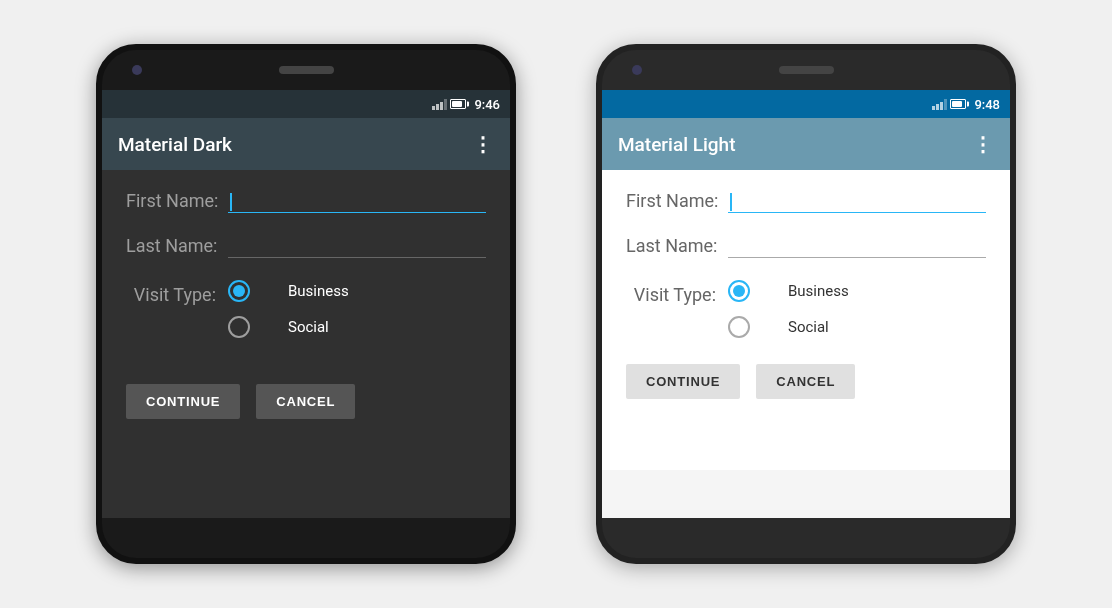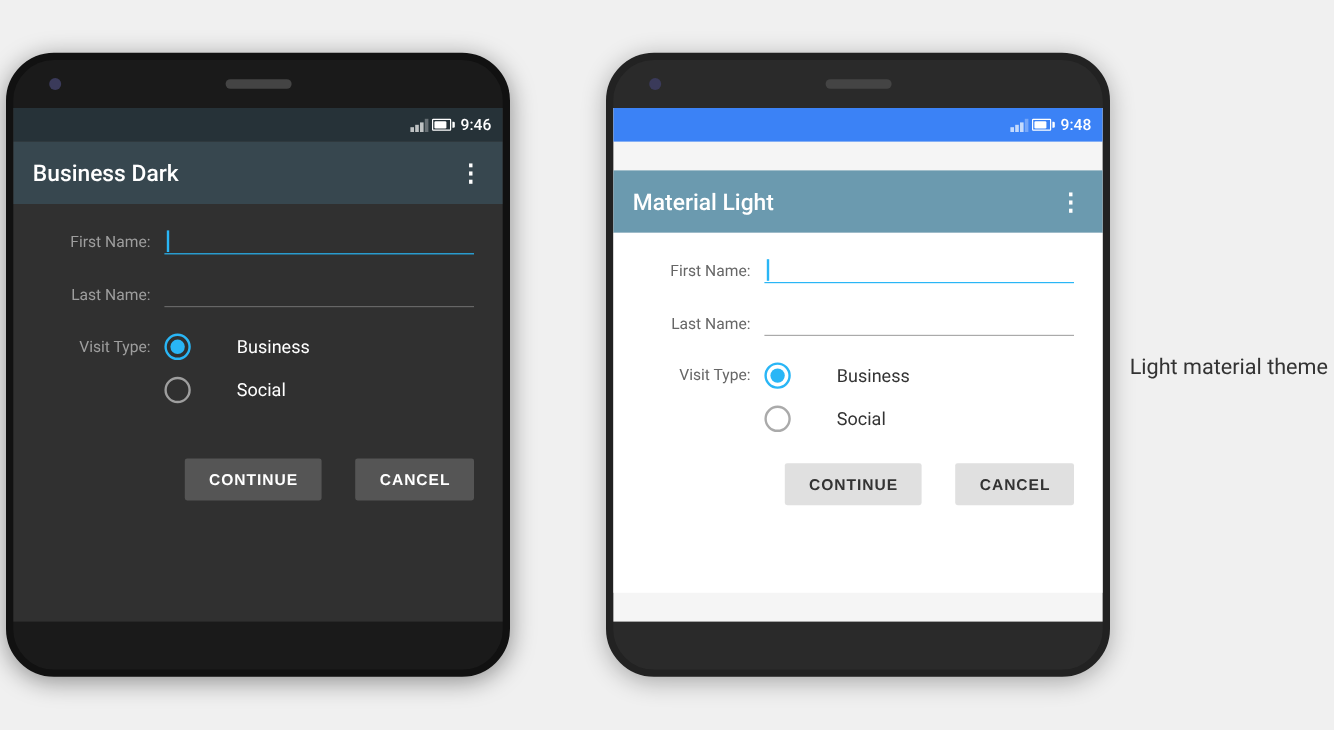--- a/index.html
+++ b/index.html
@@ -92,21 +92,21 @@
       display: flex;
       justify-content: flex-end;
       align-items: center;
       padding: 0 10px;
       height: 28px;
       font-size: 13px;
       font-weight: 500;
       gap: 4px;
     }
     .phone-dark .status-bar { background: #263238; color: #fff; }
-    .phone-light .status-bar { background: #3b82f6; color: #fff; }
+    .phone-light .status-bar { background: #0369a1; color: #fff; }
 
     .status-icons {
       display: flex;
       align-items: center;
       gap: 3px;
     }
     .signal-icon {
       display: flex;
       align-items: flex-end;
       gap: 1px;
@@ -154,21 +154,21 @@
 
     
     .app-bar {
       display: flex;
       align-items: center;
       justify-content: space-between;
       padding: 0 16px;
       height: 52px;
     }
     .phone-dark .app-bar { background: #37474f; }
-    .phone-light .app-bar { background: #6b9aaf; margin-top: 24px; }
+    .phone-light .app-bar { background: #6b9aaf; }
 
     .app-bar-title {
       font-size: 19px;
       font-weight: 500;
       color: #fff;
     }
     .app-bar-menu {
       color: #fff;
       font-size: 20px;
       font-weight: 700;
@@ -181,21 +181,21 @@
       padding: 20px 24px 16px;
     }
 
     .form-row {
       display: flex;
       align-items: flex-end;
       margin-bottom: 20px;
       gap: 12px;
     }
     .form-label {
-      font-size: 13px;
+      font-size: 18px;
       width: 90px;
       text-align: right;
       padding-bottom: 4px;
       white-space: nowrap;
     }
     .phone-dark .form-label { color: #9e9e9e; }
     .phone-light .form-label { color: #666; }
 
     .form-input-wrap {
       flex: 1;
@@ -271,23 +271,23 @@
     .radio-label {
       font-size: 15px;
       margin-left: 28px;
     }
     .phone-dark .radio-label { color: #fff; }
     .phone-light .radio-label { color: #333; }
 
     
     .dialog-buttons {
       display: flex;
-      gap: 28px;
+      gap: 16px;
       padding: 8px 24px 16px;
-      justify-content: flex-end;
+      justify-content: flex-start;
       margin-top: 4px;
     }
     .dialog-btn {
       padding: 10px 20px;
       font-size: 13px;
       font-weight: 700;
       letter-spacing: 0.8px;
       border: none;
       cursor: pointer;
       border-radius: 2px;
@@ -347,21 +347,21 @@
               <div class="signal-bar" style="height:11px; opacity:0.3"></div>
             </div>
             <div class="battery-icon">
               <div class="battery-fill"></div>
             </div>
             <span class="time-text">9:46</span>
           </div>
         </div>
 
         <div class="app-bar">
-          <span class="app-bar-title">Business Dark</span>
+          <span class="app-bar-title">Material Dark</span>
           <span class="app-bar-menu">⋮</span>
         </div>
 
         <div class="form-content">
           <div class="form-row">
             <span class="form-label">First Name:</span>
             <div class="form-input-wrap">
               <input class="form-input focused" type="text" value="" style="">
               <div class="input-cursor" style="display:block"></div>
             </div>
@@ -465,16 +465,15 @@
             <button class="dialog-btn">CONTINUE</button>
             <button class="dialog-btn">CANCEL</button>
           </div>
         </div>
       </div>
 
       <div class="phone-bottom">
         <div class="home-button"></div>
       </div>
     </div>
-    <span class="caption">Light material theme</span>
   </div>
 
 </div>
 
 </body></html>

